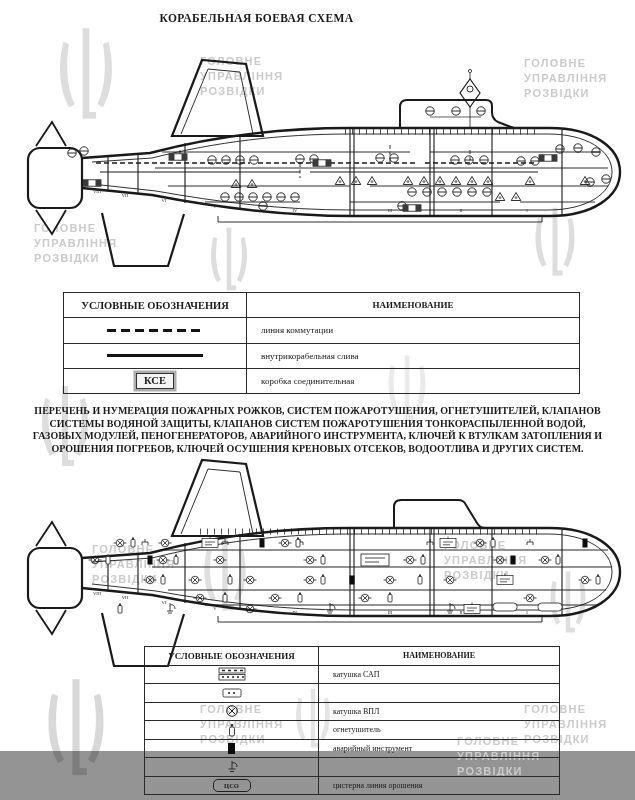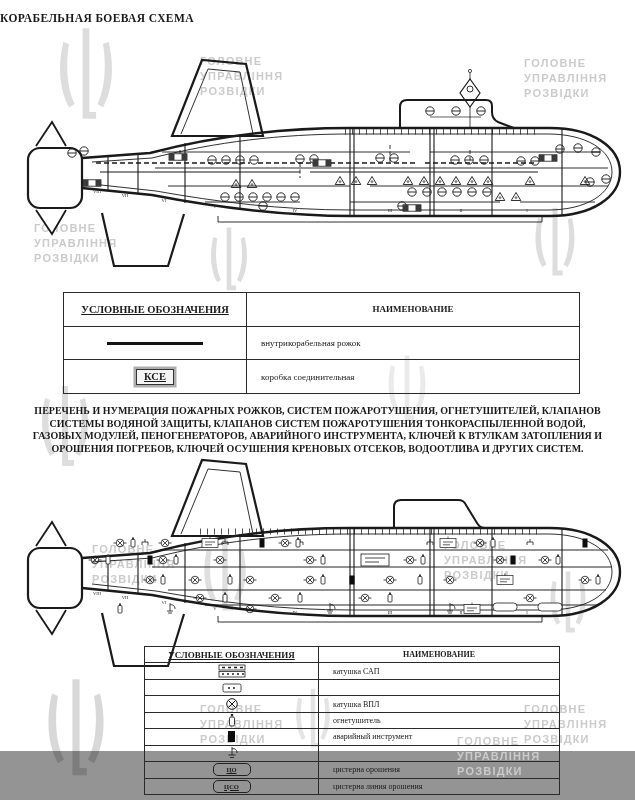--- a/index.html
+++ b/index.html
@@ -9,35 +9,35 @@
   
   .band{position:absolute;left:0;top:751px;width:635px;height:49px;background:#949494;}
 
   
   .wm-text{position:absolute;font-family:"Liberation Sans",sans-serif;font-weight:bold;
            color:#cbcbcb;font-size:11px;line-height:15px;letter-spacing:1.2px;white-space:nowrap;}
   .wm-tri{position:absolute;}
   .wm-tri svg{display:block;width:100%;height:100%;}
 
   
-  .title{position:absolute;top:12px;left:0;width:513px;
+  .title{position:absolute;top:12px;left:0;width:513px;text-align:center;
          font-weight:bold;font-size:11.5px;letter-spacing:.4px;}
   .para{position:absolute;left:30px;top:405px;width:575px;text-align:center;
         font-weight:bold;font-size:10px;line-height:12.5px;}
 
   
   .diag{position:absolute;left:0;width:635px;pointer-events:none;}
   #sub1{top:50px;height:240px;}
   #sub2{top:450px;height:250px;}
 
   
   .tbl{position:absolute;border:1.4px solid #2a2a2a;display:flex;flex-direction:column;background:transparent;}
   .tbl .trow{display:flex;border-bottom:1px solid #2a2a2a;}
   .tbl .trow:last-child{border-bottom:none;}
-  .tbl .c1{display:flex;align-items:center;justify-content:center;border-right:1px solid #2a2a2a;flex:none;text-decoration:underline;}
+  .tbl .c1{display:flex;align-items:center;justify-content:center;border-right:1px solid #2a2a2a;flex:none;}
   .tbl .c2{display:flex;align-items:center;padding-left:14px;flex:1;}
   .tbl .hd{font-weight:bold;}
   .tbl .hd .c2{justify-content:center;padding-left:0;}
 
   #legend1{left:63px;top:292px;width:515px;height:100px;}
   #legend1 .c1{width:182px;}
   #legend1 .hd{height:29px;font-size:10.5px;}
   #legend1 .trow{flex:1;}
   #legend1 .c2{font-size:9px;}
 
@@ -336,23 +336,29 @@
     </g>
   </svg>
 
   <div id="legend1" class="tbl">
     <div class="trow hd">
       <div class="c1">УСЛОВНЫЕ ОБОЗНАЧЕНИЯ</div>
       <div class="c2">НАИМЕНОВАНИЕ</div>
     </div>
     <div class="trow">
       <div class="c1">
+          <div class="sym-dash"></div>
+        </div>
+      <div class="c2">линия коммутации</div>
+    </div>
+    <div class="trow">
+      <div class="c1">
           <div class="sym-solid"></div>
         </div>
-      <div class="c2">внутрикорабельная рожок</div>
+      <div class="c2">внутрикорабельная слива</div>
     </div>
     <div class="trow">
       <div class="c1">
           <div class="kse">КСЕ</div>
         </div>
       <div class="c2">коробка соединительная</div>
     </div>
   </div>
 
   <div class="para">ПЕРЕЧЕНЬ И НУМЕРАЦИЯ ПОЖАРНЫХ РОЖКОВ, СИСТЕМ ПОЖАРОТУШЕНИЯ, ОГНЕТУШИТЕЛЕЙ, КЛАПАНОВ СИСТЕМЫ ВОДЯНОЙ ЗАЩИТЫ, КЛАПАНОВ СИСТЕМ ПОЖАРОТУШЕНИЯ ТОНКОРАСПЫЛЕННОЙ ВОДОЙ, ГАЗОВЫХ МОДУЛЕЙ, ПЕНОГЕНЕРАТОРОВ, АВАРИЙНОГО ИНСТРУМЕНТА, КЛЮЧЕЙ К ВТУЛКАМ ЗАТОПЛЕНИЯ И ОРОШЕНИЯ ПОГРЕБОВ, КЛЮЧЕЙ ОСУШЕНИЯ КРЕНОВЫХ ОТСЕКОВ, ВОДООТЛИВА И ДРУГИХ СИСТЕМ.</div>
@@ -534,25 +540,19 @@
     </div>
     <div class="trow">
       <div class="c1">
         <svg width="16" height="14" viewBox="0 0 16 14" stroke="#222" fill="none" stroke-width="0.9">
           <path d="M8,1 V9 M8,3 C11,2 13,4 13,7 M4.5,9 H11.5 M6,11.5 H10"></path>
         </svg>
       </div>
     </div>
     <div class="trow">
       <div class="c1">
-          <div class="tank">ЦО</div>
-        </div>
-      <div class="c2">цистерна орошения</div>
-    </div>
-    <div class="trow">
-      <div class="c1">
           <div class="tank">ЦСО</div>
         </div>
       <div class="c2">цистерна линия орошения</div>
     </div>
   </div>
 
 </div>
 
 </body></html>

